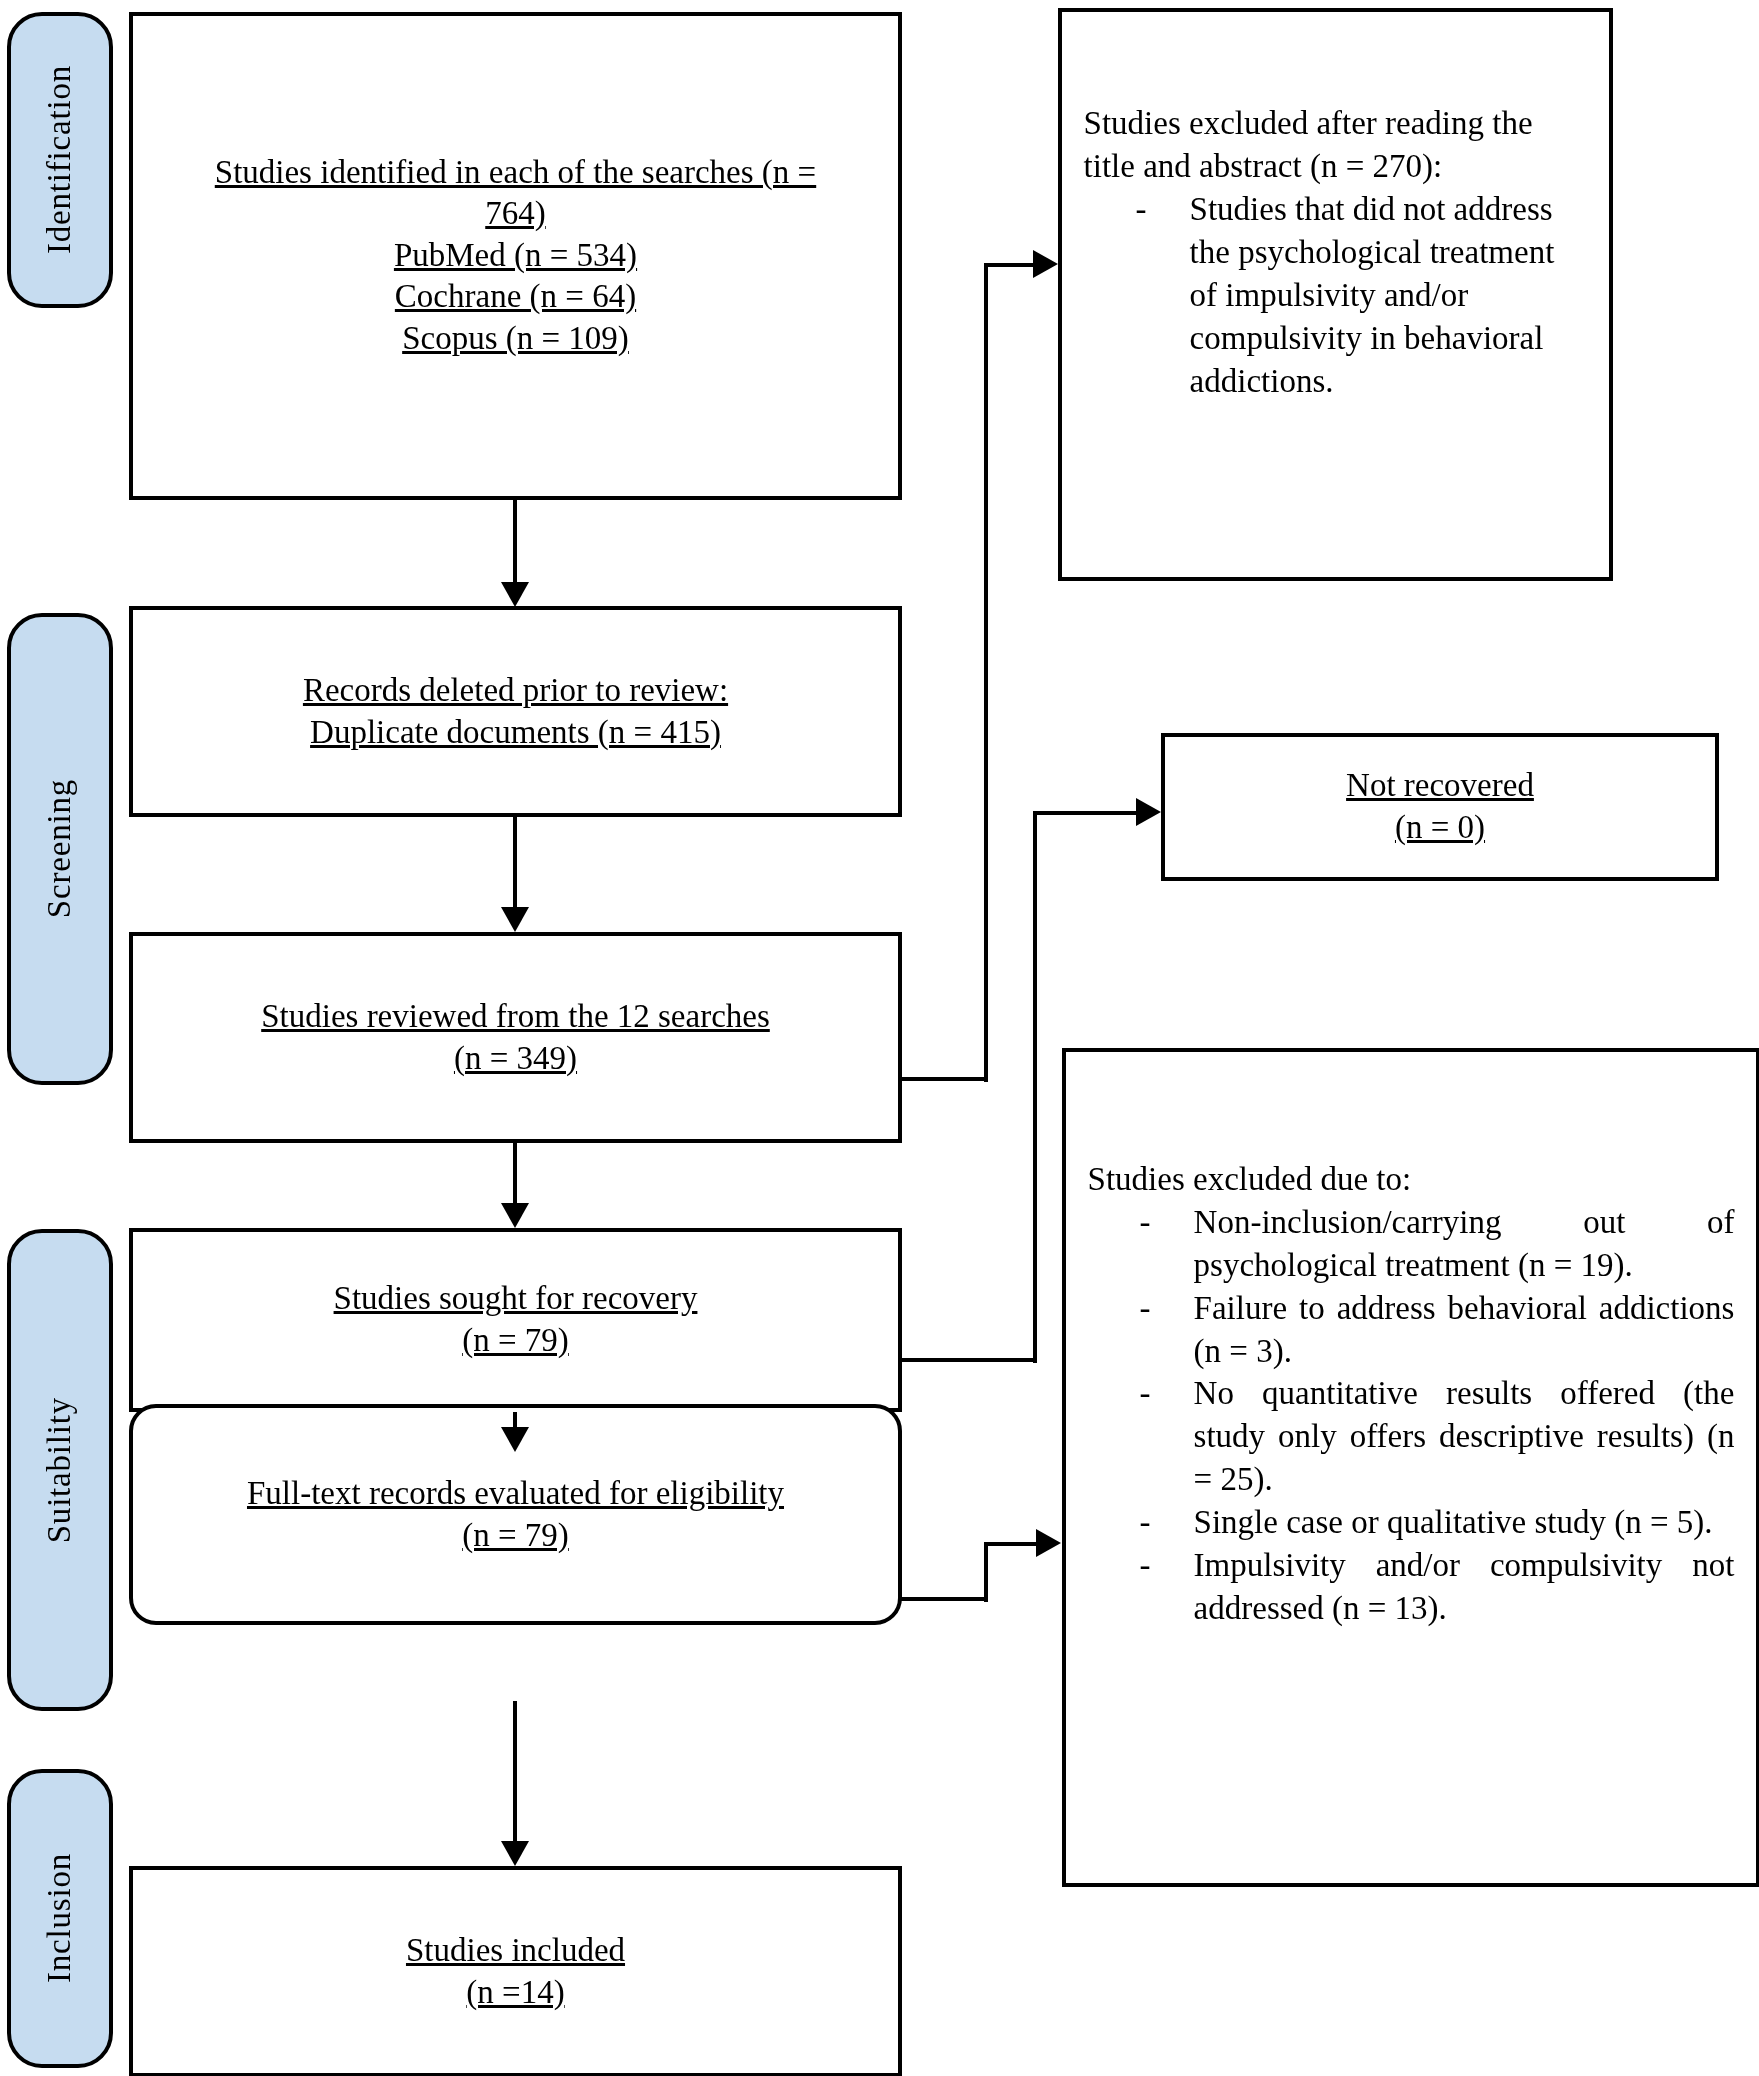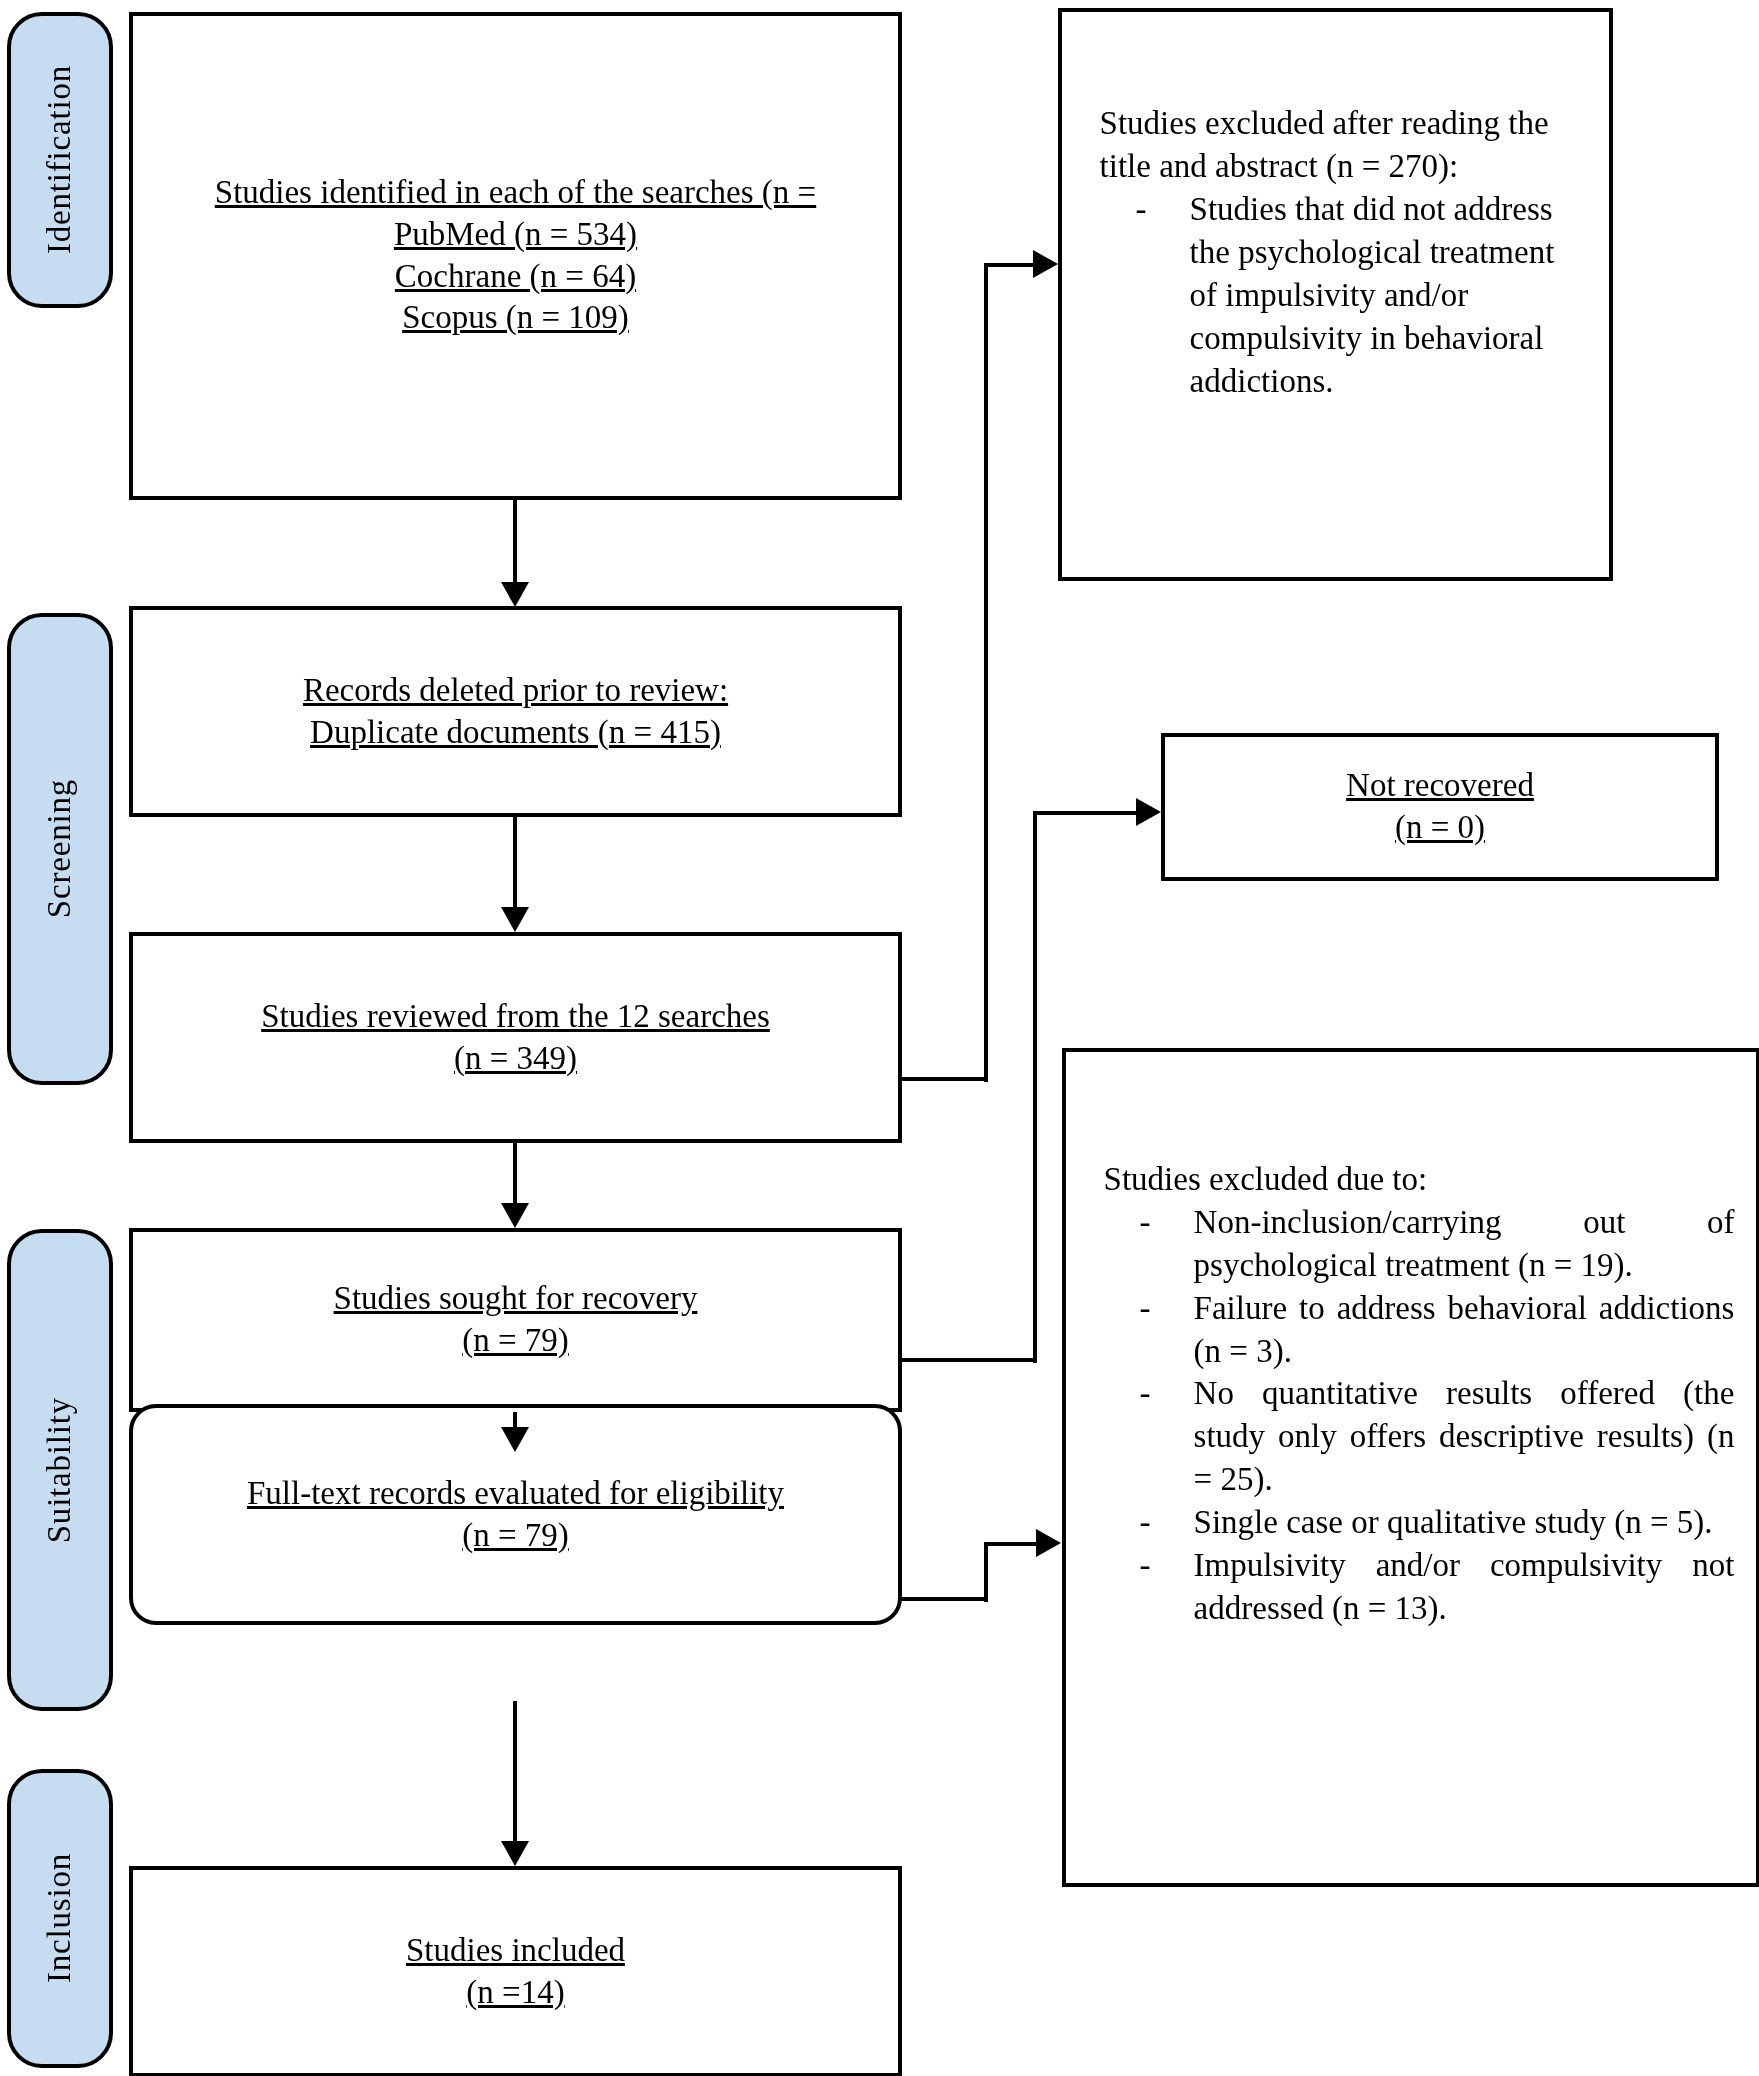--- a/index.html
+++ b/index.html
@@ -66,21 +66,20 @@
   .excl-inner {
     width: 100%;
     box-sizing: border-box;
     padding: 0 21.6px;
   }
   .excl-head {
     display: block;
     font-size: 33px;
     line-height: 1.30;
     text-align: left;
-    margin-left: 16px;
   }
   .bullet-list {
     margin: 0;
     padding: 0;
     list-style: none;
   }
   .bullet-item {
     position: relative;
     font-size: 33px;
     line-height: 1.30;
@@ -142,20 +141,21 @@
     <span class="stage-label">Suitability</span>
   </div>
 
   <div class="stage-tab" style="left:6.6px; top:1769px; width:106px; height:299px;">
     <span class="stage-label">Inclusion</span>
   </div>
 
   <div class="node" style="left:129px; top:11.6px; width:773px; height:488px;">
     <div class="node-inner">
       <span class="node-line">Studies identified in each of the searches (n =</span>
+      <span class="node-line">764)</span>
       <span class="node-line">PubMed (n = 534)</span>
       <span class="node-line">Cochrane (n = 64)</span>
       <span class="node-line">Scopus (n = 109)</span>
     </div>
   </div>
 
   <div class="node" style="left:129px; top:606px; width:773px; height:211px;">
     <div class="node-inner">
       <span class="node-line">Records deleted prior to review:</span>
       <span class="node-line">Duplicate documents (n = 415)</span>

